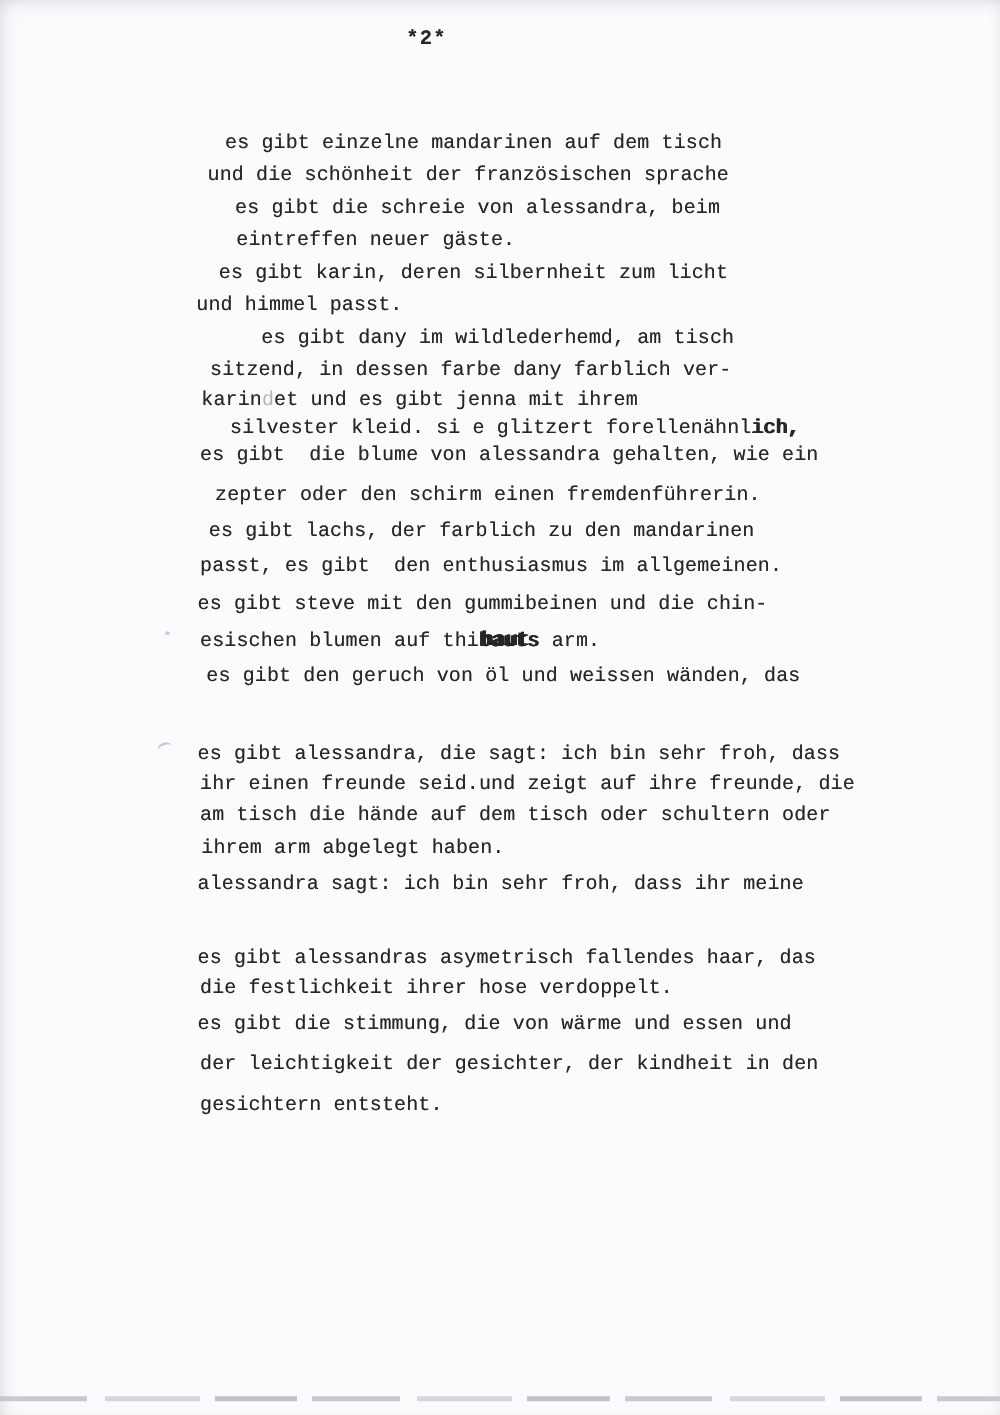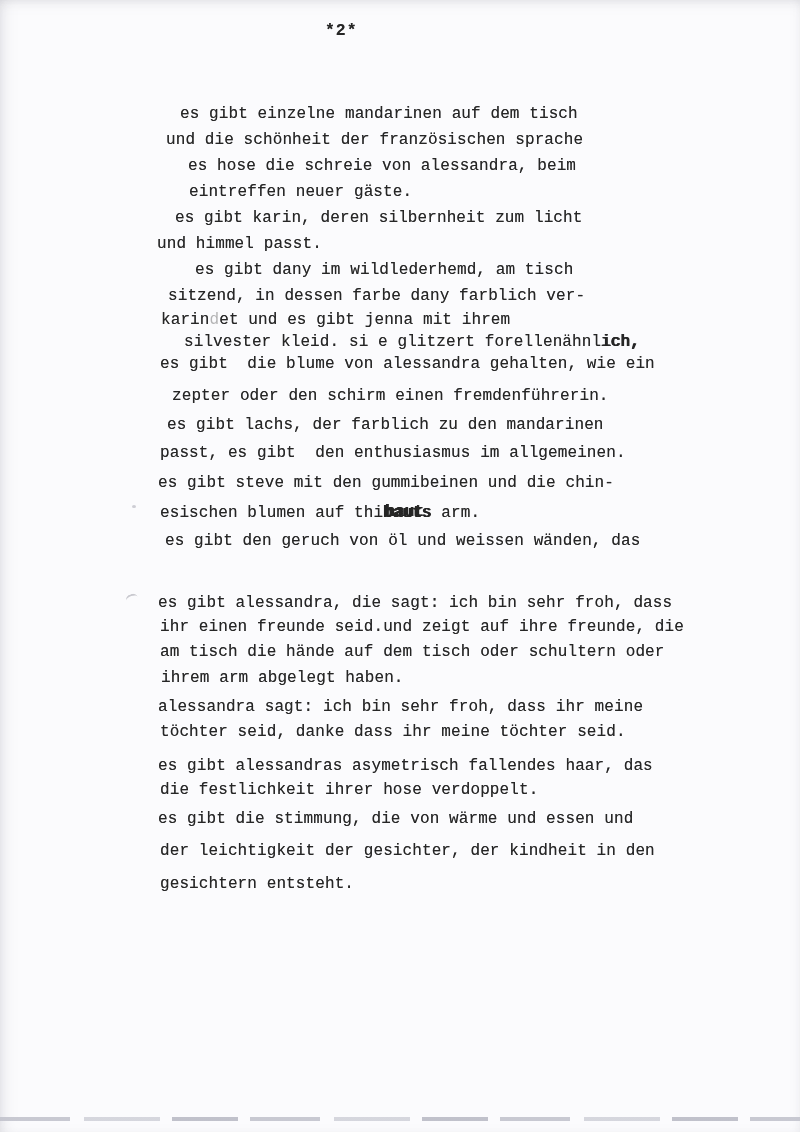--- a/index.html
+++ b/index.html
@@ -79,46 +79,45 @@
 </style>
 </head>
 <body>
 
 <div class="page">
 
   <div class="pagenum">*2*</div>
 
   <div class="tline" style="left:180px; top:103px">es gibt einzelne mandarinen auf dem tisch</div>
   <div class="tline" style="left:166px; top:129px">und die schönheit der französischen sprache</div>
-  <div class="tline" style="left:188px; top:155px">es hose die schreie von alessandra, beim</div>
+  <div class="tline" style="left:188px; top:155px">es gibt die schreie von alessandra, beim</div>
   <div class="tline" style="left:189px; top:181px">eintreffen neuer gäste.</div>
   <div class="tline" style="left:175px; top:207px">es gibt karin, deren silbernheit zum licht</div>
   <div class="tline" style="left:157px; top:233px">und himmel passt.</div>
-  <div class="tline" style="left:195px; top:259px">es gibt dany im wildlederhemd, am tisch</div>
+  <div class="tline" style="left:209px; top:259px">es gibt dany im wildlederhemd, am tisch</div>
   <div class="tline" style="left:168px; top:285px">sitzend, in dessen farbe dany farblich ver-</div>
 
   <div class="tline" style="left:161px; top:309px"><span>karin</span><span class="faint">d</span><span>et und es gibt jenna mit ihrem</span></div>
 
   <div class="tline" style="left:184px; top:331px"><span>silvester kleid. si e glitzert forellenähnl</span><span class="dbl">ich</span><span class="dbl">,</span></div>
 
   <div class="tline" style="left:160px; top:353px">es gibt  die blume von alessandra gehalten, wie ein</div>
   <div class="tline" style="left:172px; top:385px">zepter oder den schirm einen fremdenführerin.</div>
   <div class="tline" style="left:167px; top:414px">es gibt lachs, der farblich zu den mandarinen</div>
   <div class="tline" style="left:160px; top:442px">passt, es gibt  den enthusiasmus im allgemeinen.</div>
   <div class="tline" style="left:158px; top:472px">es gibt steve mit den gummibeinen und die chin-</div>
 
   <div class="tline" style="left:160px; top:502px"><span>esischen blumen auf thi</span><span class="overlay-wrap"><span class="dbl">bauts</span><span class="overlay-top">haut</span></span><span> arm.</span></div>
 
   <div class="tline" style="left:165px; top:530px">es gibt den geruch von öl und weissen wänden, das</div>
   <div class="tline" style="left:158px; top:592px">es gibt alessandra, die sagt: ich bin sehr froh, dass</div>
   <div class="tline" style="left:160px; top:616px">ihr einen freunde seid.und zeigt auf ihre freunde, die</div>
   <div class="tline" style="left:160px; top:641px">am tisch die hände auf dem tisch oder schultern oder</div>
   <div class="tline" style="left:161px; top:667px">ihrem arm abgelegt haben.</div>
   <div class="tline" style="left:158px; top:696px">alessandra sagt: ich bin sehr froh, dass ihr meine</div>
-  <div class="tline" style="left:160px; top:721px">töchter seid, danke dass ihr meine töchter seid.</div>
   <div class="tline" style="left:158px; top:755px">es gibt alessandras asymetrisch fallendes haar, das</div>
   <div class="tline" style="left:160px; top:779px">die festlichkeit ihrer hose verdoppelt.</div>
   <div class="tline" style="left:158px; top:808px">es gibt die stimmung, die von wärme und essen und</div>
   <div class="tline" style="left:160px; top:840px">der leichtigkeit der gesichter, der kindheit in den</div>
   <div class="tline" style="left:160px; top:873px">gesichtern entsteht.</div>
 
   <div class="smudge-a"></div>
   <div class="smudge-b"></div>
   <div class="scan-bottom"></div>
 

